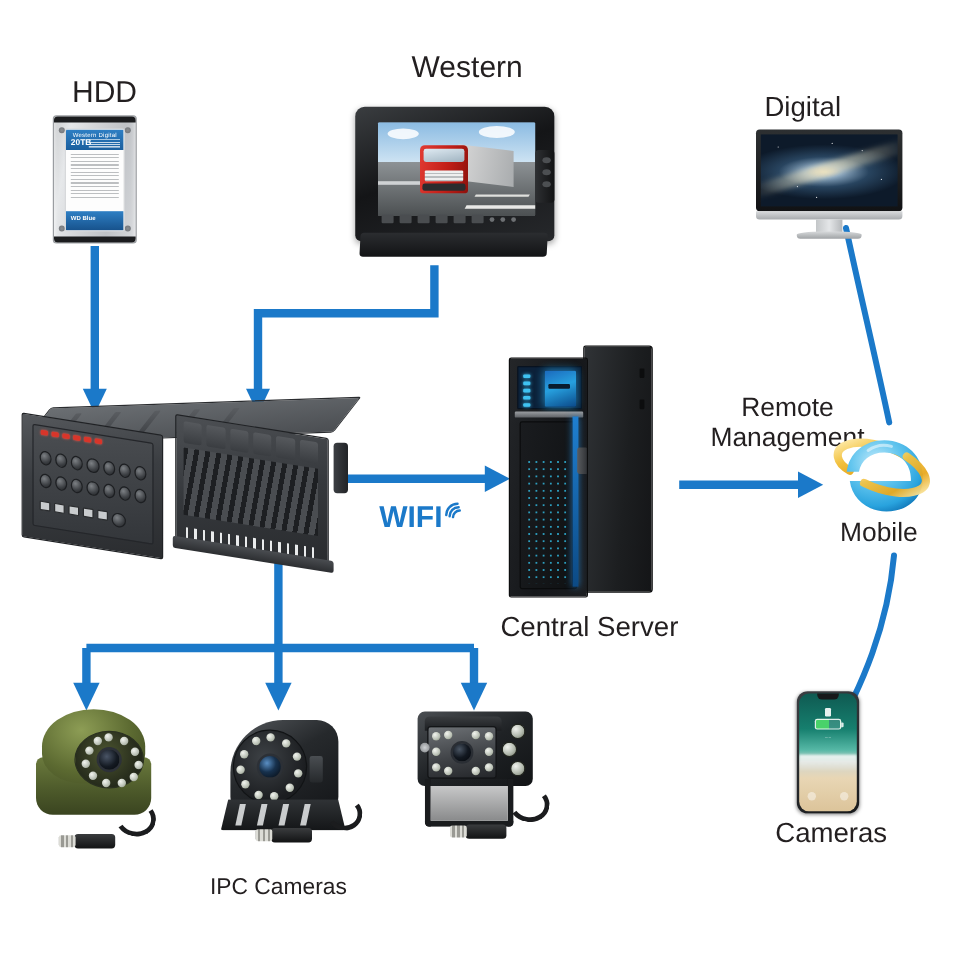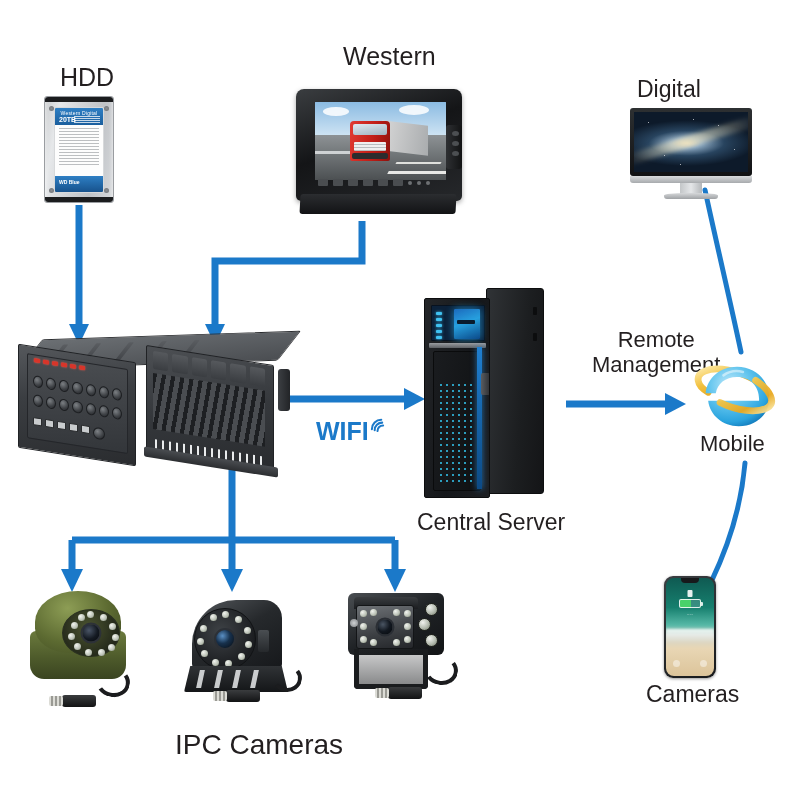--- a/index.html
+++ b/index.html
@@ -371,21 +371,21 @@
   }
   .phone-wave {
     position:absolute; left:0; right:0; top:52%; height:14%;
     background: linear-gradient(180deg, rgba(255,255,255,.85), rgba(255,255,255,0));
     filter: blur(1px);
   }
   .phone-dot { position:absolute; width:7px; height:7px; border-radius:50%;
     background: rgba(255,255,255,.45); bottom:9px; }
 
   
-  #cams-label { left: 175px; top: 729px; font-size: 28px; text-align: center; }
+  #cams-label { left: 175px; top: 729px; font-size: 19px; text-align: center; }
 
   
   #cam1 { left: 22px; top: 583px; width: 120px; height: 130px; }
   .dome-base {
     position:absolute; left:8px; top:48px; width:96px; height:48px;
     background: linear-gradient(180deg,#6b7a3d,#4e5b2b 55%,#3a4420);
     border-radius: 6px 6px 14px 14px;
   }
   .dome-top {
     position:absolute; left:13px; top:8px; width:86px; height:62px;

